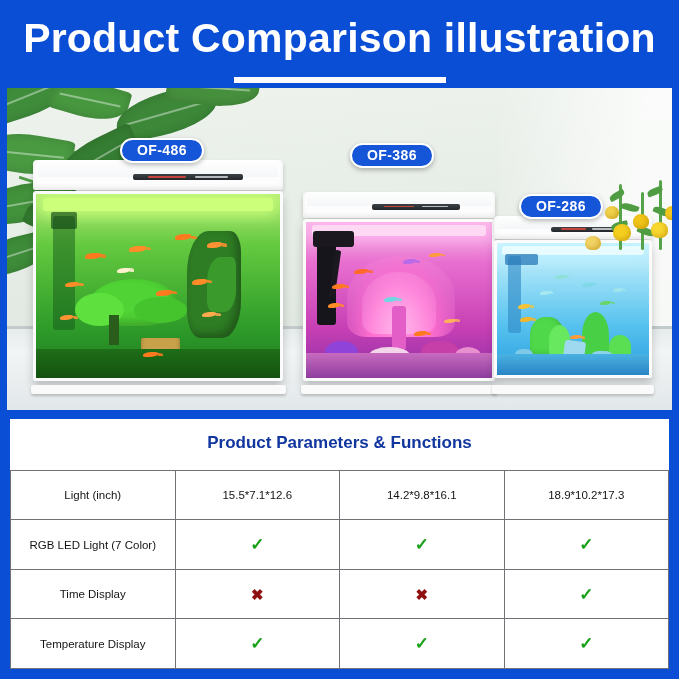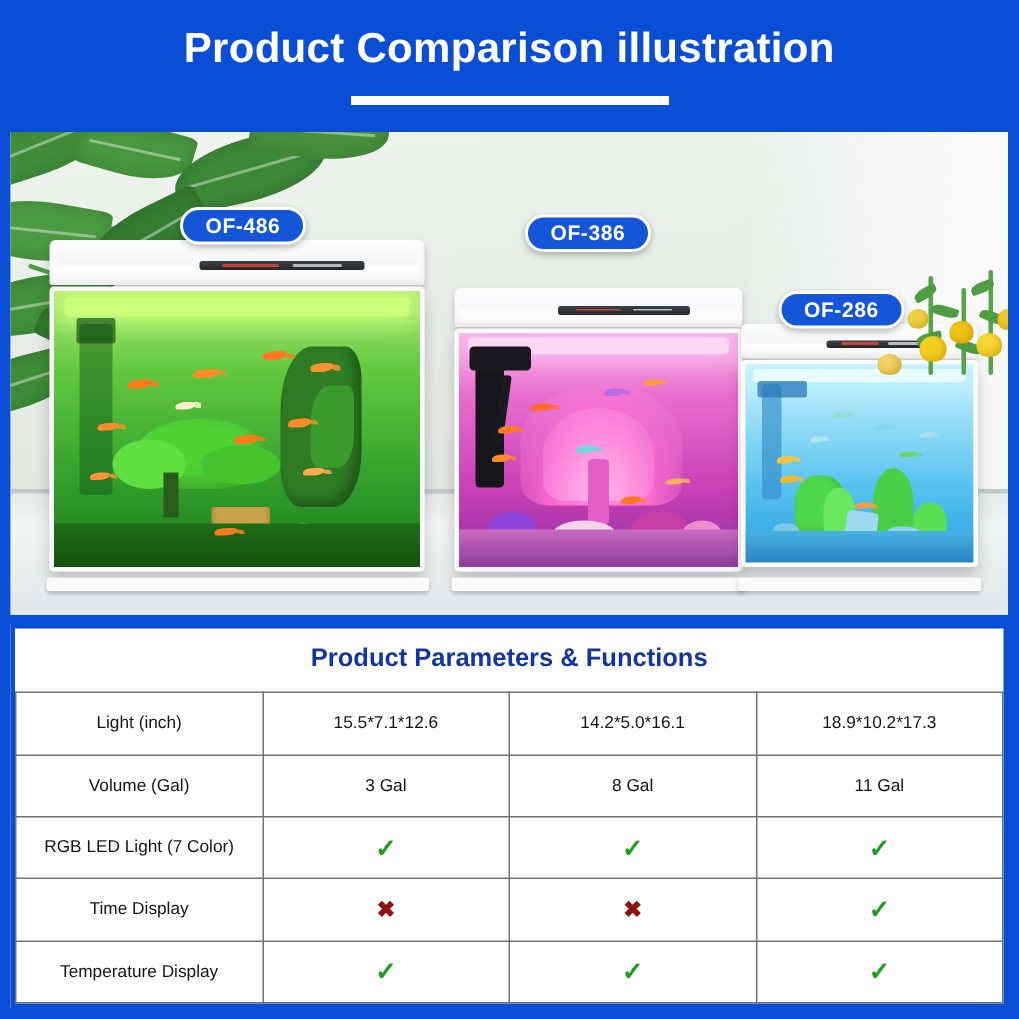--- a/index.html
+++ b/index.html
@@ -6,21 +6,21 @@
   html,body { width:679px; height:679px; overflow:hidden; }
   body {
     background:#0a4ed6;
     font-family:"Liberation Sans", sans-serif;
     -webkit-font-smoothing:antialiased;
   }
 
   
   .header { height:88px; display:flex; flex-direction:column;
             align-items:center; justify-content:flex-start; padding-top:18px; }
-  .title { color:#fff; font-size:28px; font-weight:bold; letter-spacing:.2px;
+  .title { color:#fff; font-size:41px; font-weight:bold; letter-spacing:.2px;
            line-height:1; white-space:nowrap; }
   .title-rule { width:212px; height:6px; background:#fff; margin-top:18px; }
 
   
   .photo-wrap { position:absolute; left:7px; top:88px; width:665px; height:322px;
                 overflow:hidden; background:#e9efe9; }
   .photo { position:absolute; inset:0; }
 
   
   .wall { position:absolute; left:0; top:0; width:100%; height:74%;
@@ -261,28 +261,22 @@
   <table>
     <tbody>
         <tr class="tbl-title">
       <td colspan="4">Product Parameters &amp; Functions</td>
     </tr>
     </tbody>
       <tbody id="tbody-rows">
         <tr>
           <td class="rowhdr">Light (inch)</td>
           <td>15.5*7.1*12.6</td>
-          <td>14.2*5.0*16.1</td>
+          <td>14.2*9.8*16.1</td>
           <td>18.9*10.2*17.3</td>
-        </tr>
-        <tr>
-          <td class="rowhdr">Volume (Gal)</td>
-          <td>3 Gal</td>
-          <td>8 Gal</td>
-          <td>11 Gal</td>
         </tr>
         <tr>
           <td class="rowhdr">RGB LED Light (7 Color)</td>
           <td><span class="ck">✓</span></td>
           <td><span class="ck">✓</span></td>
           <td><span class="ck">✓</span></td>
         </tr>
         <tr>
           <td class="rowhdr">Time Display</td>
           <td><span class="xm">✖</span></td>

